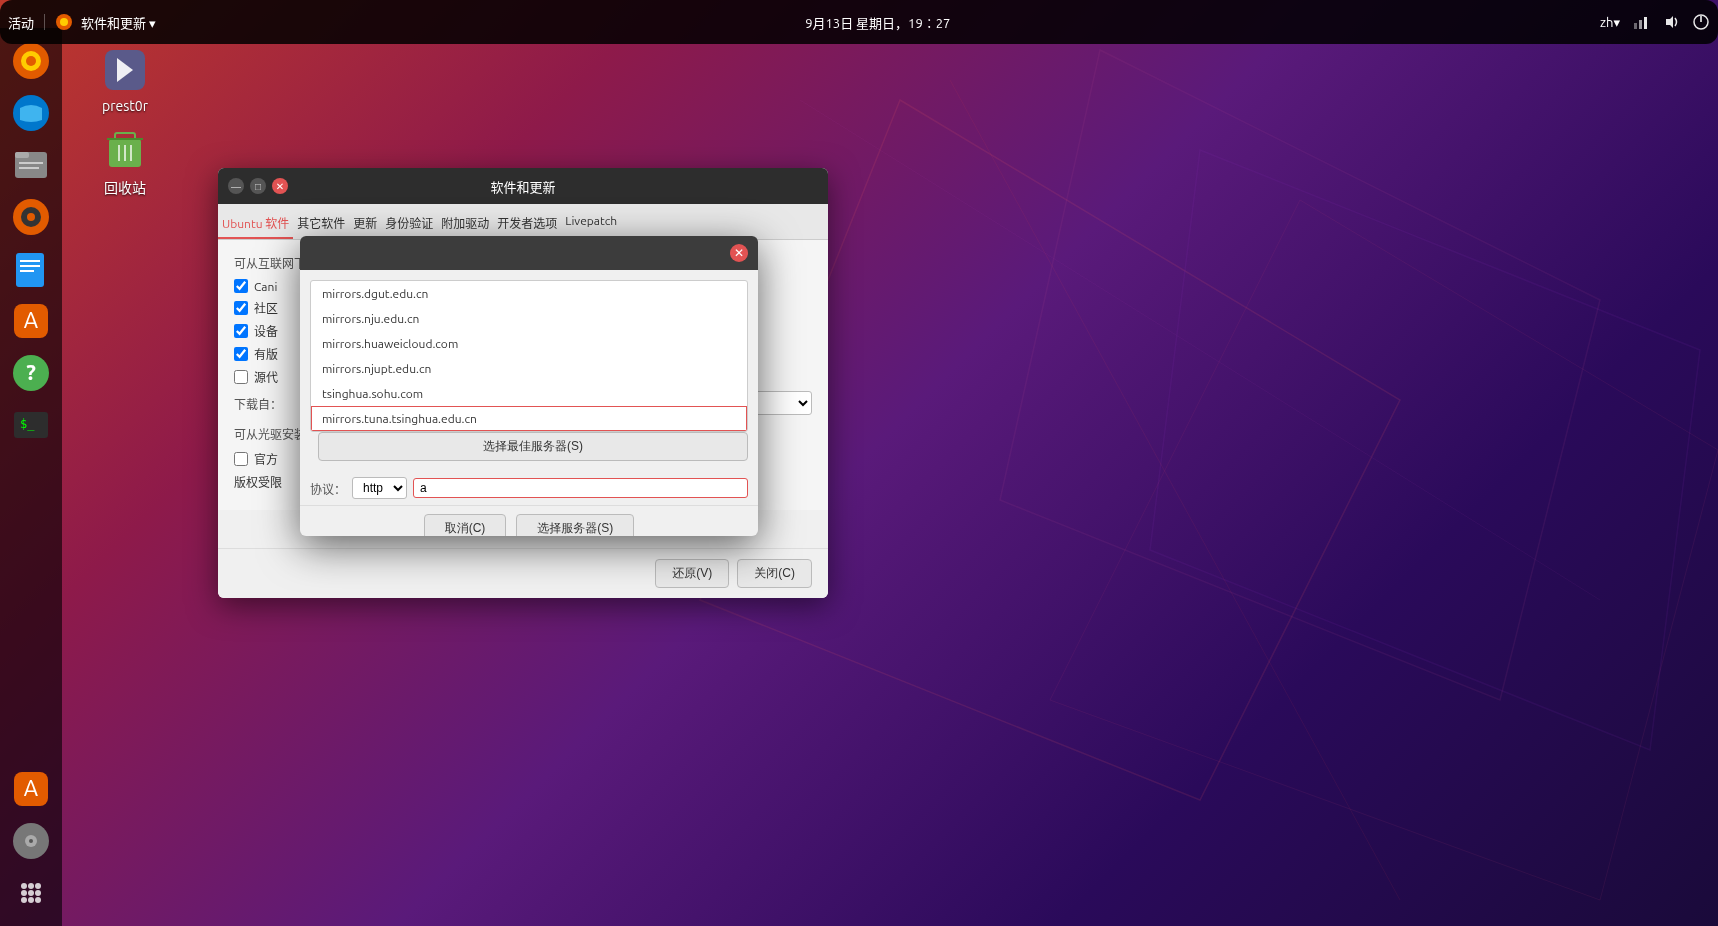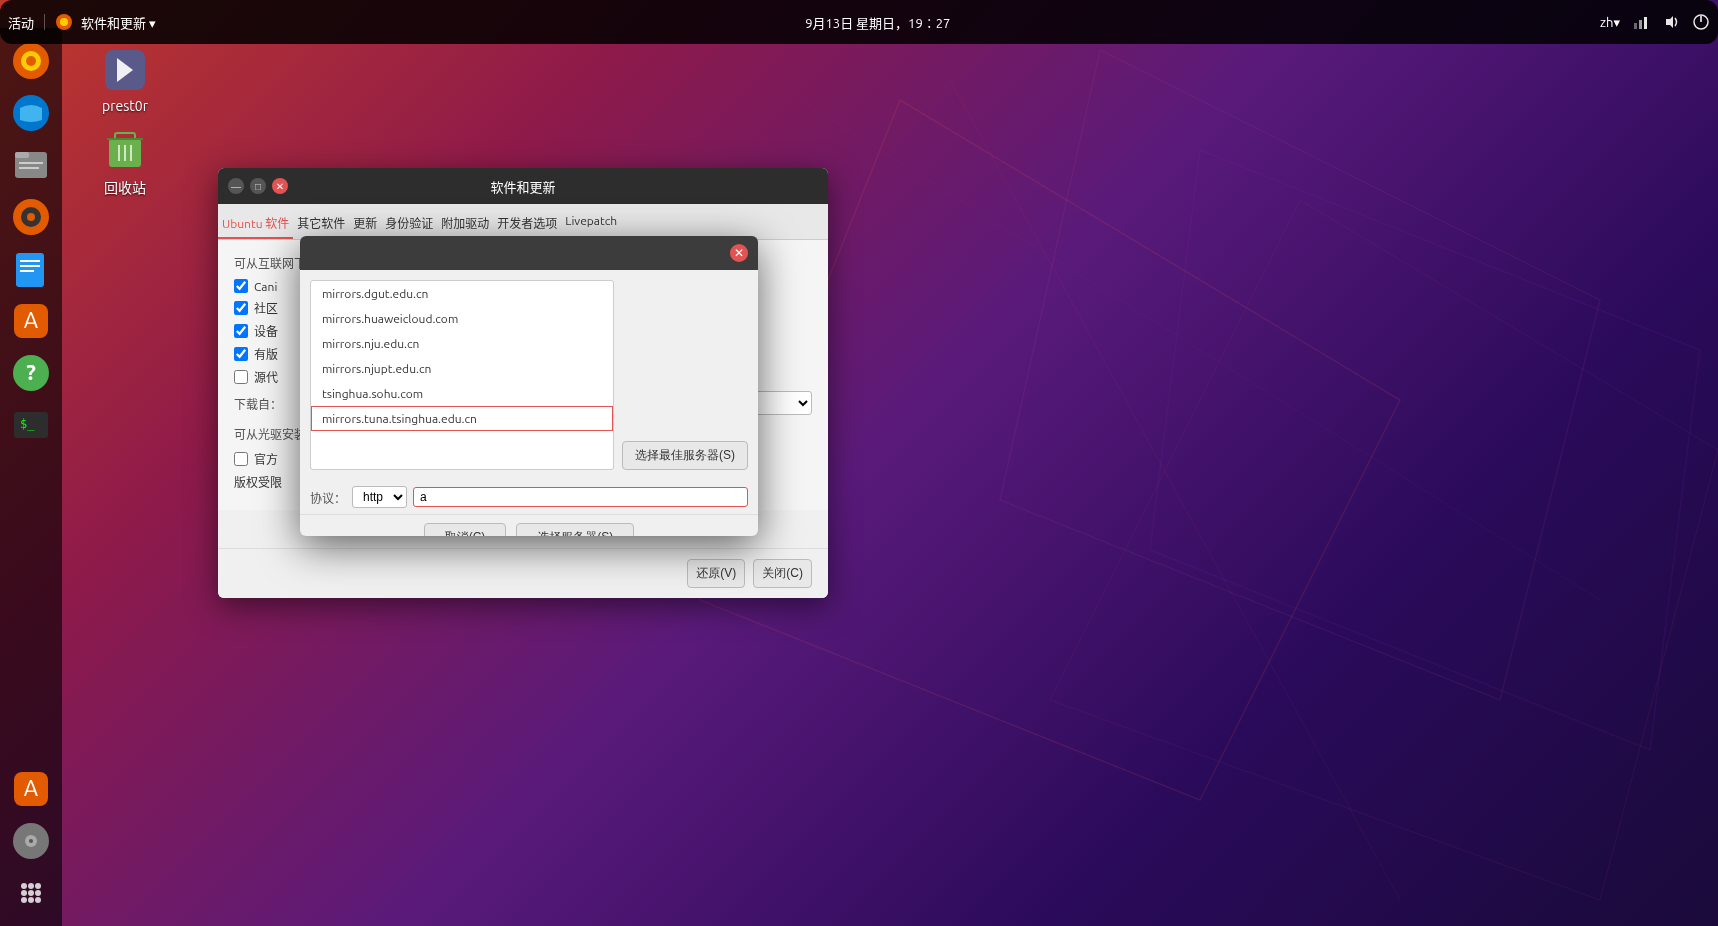--- a/index.html
+++ b/index.html
@@ -221,21 +221,21 @@
       left: 0;
       right: 0;
       padding: 10px 16px;
       background: #f0f0f0;
       display: flex;
       justify-content: flex-end;
       gap: 8px;
       border-top: 1px solid #ddd;
     }
     .app-btn {
-      padding: 5px 8px;
+      padding: 5px 16px;
       font-size: 12px;
       border: 1px solid #bbb;
       border-radius: 4px;
       background: #e8e8e8;
       cursor: pointer;
       color: #333;
     }
 
     
     .dialog {
@@ -272,20 +272,21 @@
       display: flex;
       align-items: center;
       justify-content: center;
     }
 
     
     .server-list-container {
       display: flex;
       gap: 0;
       padding: 10px;
+      flex-direction: column;
     }
     .server-list {
       flex: 1;
       background: white;
       border: 1px solid #ccc;
       border-radius: 3px;
       height: 190px;
       overflow-y: auto;
     }
     .server-item {
@@ -608,22 +609,22 @@
 <div class="dialog">
 
   <div class="dialog-titlebar">
     <div style="width:24px;"></div>
     <button class="dialog-close">✕</button>
   </div>
 
   <div class="server-list-container">
     <div class="server-list">
       <div class="server-item">mirrors.dgut.edu.cn</div>
+      <div class="server-item">mirrors.nju.edu.cn</div>
       <div class="server-item">mirrors.huaweicloud.com</div>
-      <div class="server-item">mirrors.nju.edu.cn</div>
       <div class="server-item">mirrors.njupt.edu.cn</div>
       <div class="server-item">tsinghua.sohu.com</div>
       <div class="server-item selected">mirrors.tuna.tsinghua.edu.cn</div>
 
     </div>
     <div class="server-btn-panel">
       <button class="server-best-btn">选择最佳服务器(S)</button>
     </div>
   </div>
 

